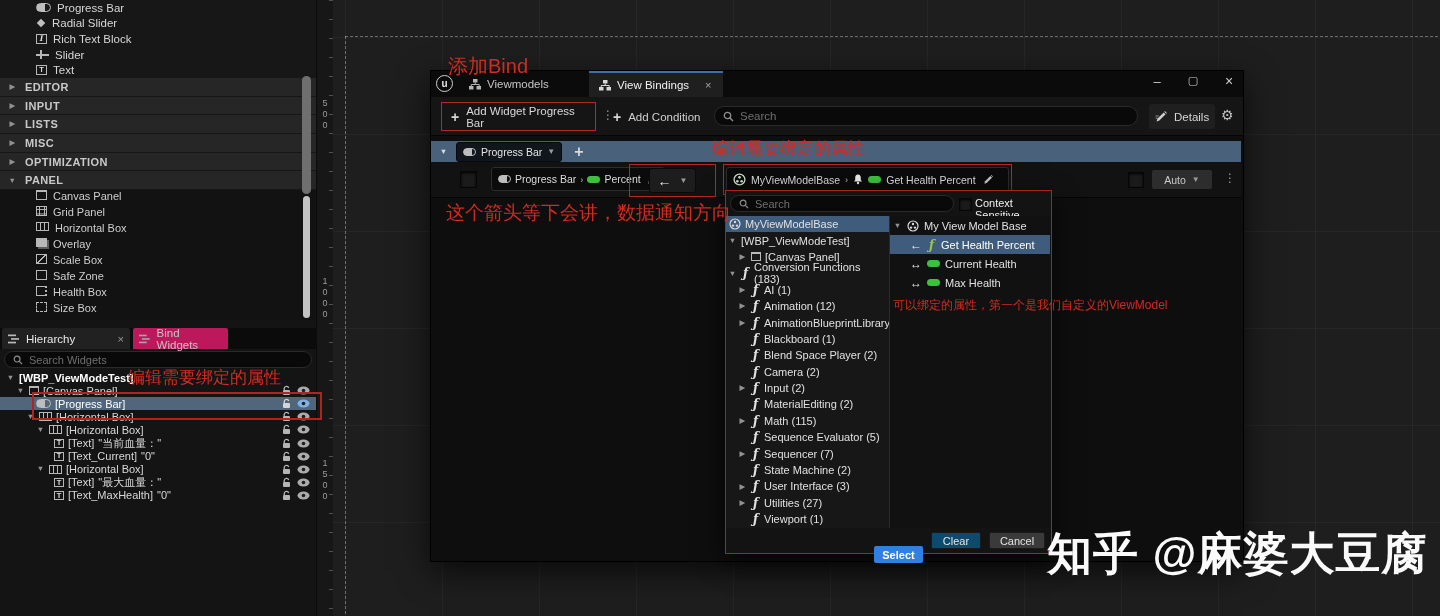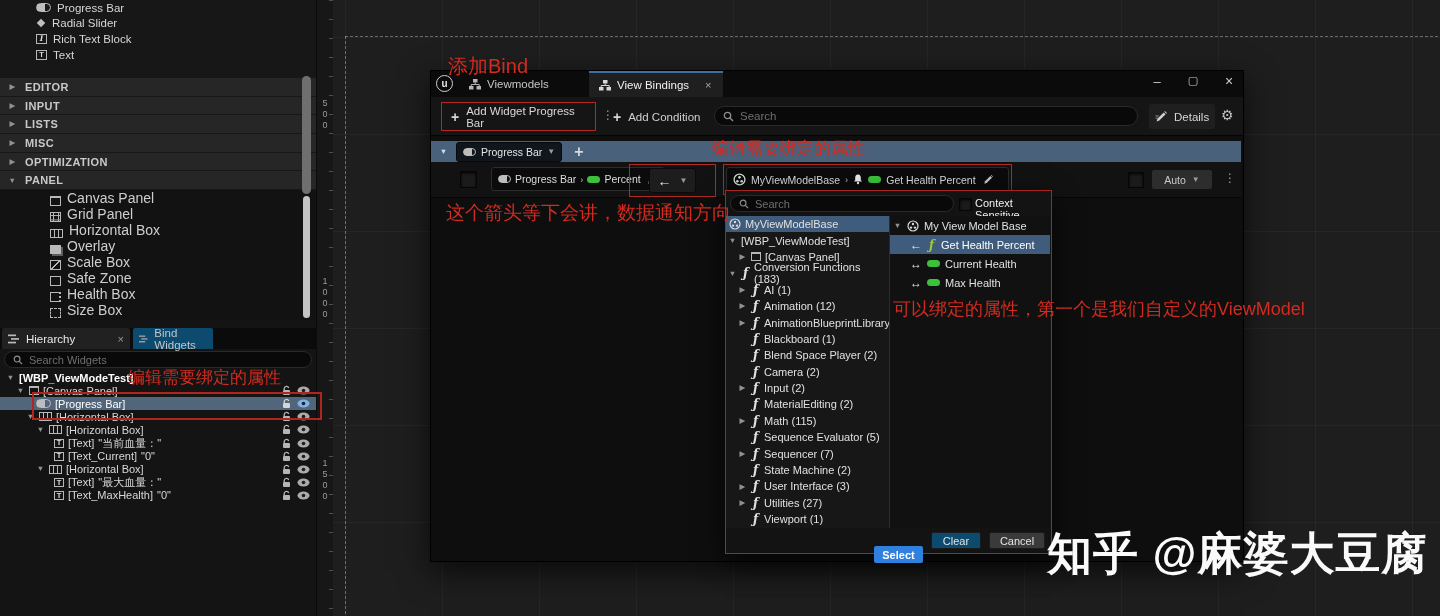--- a/index.html
+++ b/index.html
@@ -17,22 +17,22 @@
     background-size:97px 97px;background-position:29px 37px}
   .dashv{border-left:1px dashed rgba(200,200,200,.45)}
   .dashh{border-top:1px dashed rgba(200,200,200,.45)}
   
   #leftpanel{left:0;top:0;width:316px;height:616px;background:#141414}
   .palrow{height:15.6px;display:flex;align-items:center;gap:6px;padding-left:36px;
           font-size:11.5px;color:#d6d6d6}
   .catrow{height:17.7px;display:flex;align-items:center;gap:8px;padding-left:8px;
           background:#262626;border-bottom:1px solid #171717;font-size:11px;font-weight:bold;
           color:#c9c9c9;letter-spacing:.4px}
-  .pitem{height:16px;display:flex;align-items:flex-end;gap:6px;padding-left:50px;
-         font-size:14px;color:#cecece}
+  .pitem{height:16px;display:flex;align-items:flex-start;gap:6px;padding-left:36px;
+         font-size:11px;color:#cecece}
   .tri{width:9px;flex:none;text-align:center;font-size:7.5px;color:#929292;line-height:1}
   
   .pbaric{width:15px;height:9px;border:1px solid #bdbdbd;border-radius:5px;flex:none;
           box-sizing:border-box;background:linear-gradient(90deg,#bdbdbd 0 8px,transparent 8px)}
   .boxic{width:11px;height:10px;border:1px solid #b8b8b8;box-sizing:border-box;flex:none;
          display:flex;align-items:center;justify-content:center;font-size:7.5px;color:#ddd;font-weight:bold;line-height:1}
   .boxic.dash{border-style:dashed}
   .boxic.scroll{border-right:2px dotted #b8b8b8}
   .boxic.scale{background:linear-gradient(135deg,transparent 46%,#b8b8b8 46% 58%,transparent 58%)}
   .boxic.grid{background:linear-gradient(#b8b8b8 1px,transparent 1px),linear-gradient(90deg,#b8b8b8 1px,transparent 1px);
@@ -100,20 +100,24 @@
     </div>
     <div class="palrow">
       <span class="diam"></span>
       <span>Radial Slider</span>
     </div>
     <div class="palrow">
       <span class="boxic" style="font-style:italic;font-family:'DejaVu Serif',serif">I</span>
       <span>Rich Text Block</span>
     </div>
     <div class="palrow">
+      <span class="slideric"></span>
+      <span>Slider</span>
+    </div>
+    <div class="palrow">
       <span class="boxic">T</span>
       <span>Text</span>
     </div>
   </div>
 
   <div class="abs" style="left:0;top:78px;width:316px">
     <div class="catrow">
         <span class="tri">▶</span>
         <span>EDITOR</span>
       </div>
@@ -180,21 +184,21 @@
   <div class="abs" style="left:0;top:328px;width:316px;height:21px;background:#0b0b0b">
     <div class="abs wtab" style="left:2px;top:0;width:128px;height:21px;background:#212121;border-radius:2px 2px 0 0;padding:0 6px;box-sizing:border-box">
       <svg width="12" height="10" viewBox="0 0 12 10">
           <rect x="0" y="0.5" width="8" height="1.7" fill="#b9b9b9"></rect>
           <rect x="3" y="4.1" width="8" height="1.7" fill="#b9b9b9"></rect>
           <rect x="0" y="7.7" width="8" height="1.7" fill="#b9b9b9"></rect>
         </svg>
       <span style="color:#e8e8e8">Hierarchy</span>
       <span style="margin-left:auto;color:#9a9a9a;font-size:11px">×</span>
     </div>
-    <div class="abs wtab" style="left:133px;top:0;width:80px;height:21px;background:#0c4a6e;border-radius:2px 2px 0 0;padding:0 6px;box-sizing:border-box">
+    <div class="abs wtab" style="left:133px;top:0;width:95px;height:21px;background:#be185d;border-radius:2px 2px 0 0;padding:0 6px;box-sizing:border-box">
       <svg width="12" height="10" viewBox="0 0 12 10">
           <rect x="0" y="0.5" width="8" height="1.7" fill="#a5a5a5"></rect>
           <rect x="3" y="4.1" width="8" height="1.7" fill="#a5a5a5"></rect>
           <rect x="0" y="7.7" width="8" height="1.7" fill="#a5a5a5"></rect>
         </svg>
       <span>Bind Widgets</span>
     </div>
   </div>
 
   <div class="abs searchpill" style="left:4px;top:351px;width:308px;height:17px;font-size:11px">
@@ -610,16 +614,16 @@
 
   <div class="abs pillbtn" style="left:148px;top:355px;width:49px;background:#2f80df;color:#fff;font-weight:bold">Select</div>
   <div class="abs pillbtn" style="left:205px;top:341px;width:50px;background:#0c4a6e;border:1px solid #1a1a1a;color:#e4e4e4">Clear</div>
   <div class="abs pillbtn" style="left:263px;top:341px;width:56px;background:#3a3a3a;border:1px solid #1a1a1a;color:#e4e4e4">Cancel</div>
 </div>
 
 <div class="abs" style="left:32px;top:392px;width:286px;height:24px;border:2px solid #b2241e;z-index:40"></div>
 <div class="ann" style="left:448px;top:53px;font-size:20px">添加Bind</div>
 <div class="ann" style="left:712px;top:137px;font-size:17px">编辑需要绑定的属性</div>
 <div class="ann" style="left:446px;top:200px;font-size:19px">这个箭头等下会讲，数据通知方向</div>
-<div class="ann" style="left:893px;top:297px;font-size:18px">可以绑定的属性，第一个是我们自定义的ViewModel</div>
+<div class="ann" style="left:893px;top:297px;font-size:12px">可以绑定的属性，第一个是我们自定义的ViewModel</div>
 <div class="ann" style="left:128px;top:366px;font-size:17px">编辑需要绑定的属性</div>
 
 <div class="abs nowrap" style="left:1047px;top:524px;font-size:45px;font-weight:bold;color:#fafafa;z-index:50;letter-spacing:1px">知乎 @麻婆大豆腐</div>
 
 </body></html>

